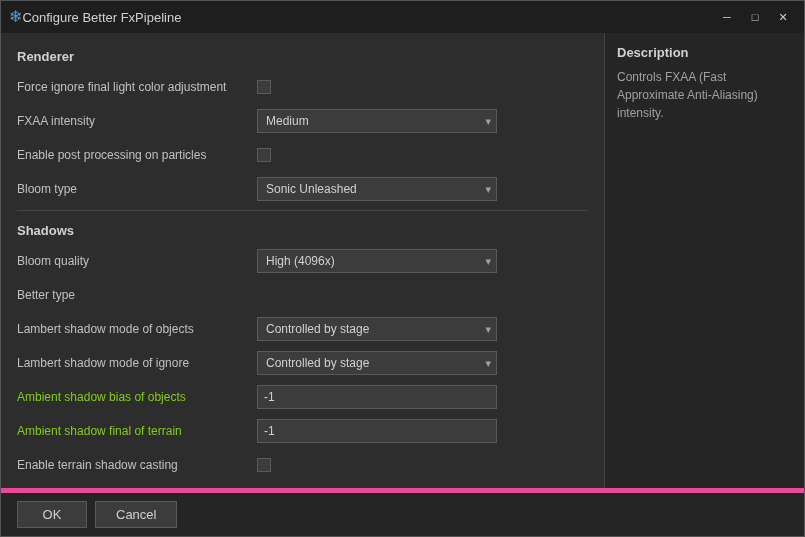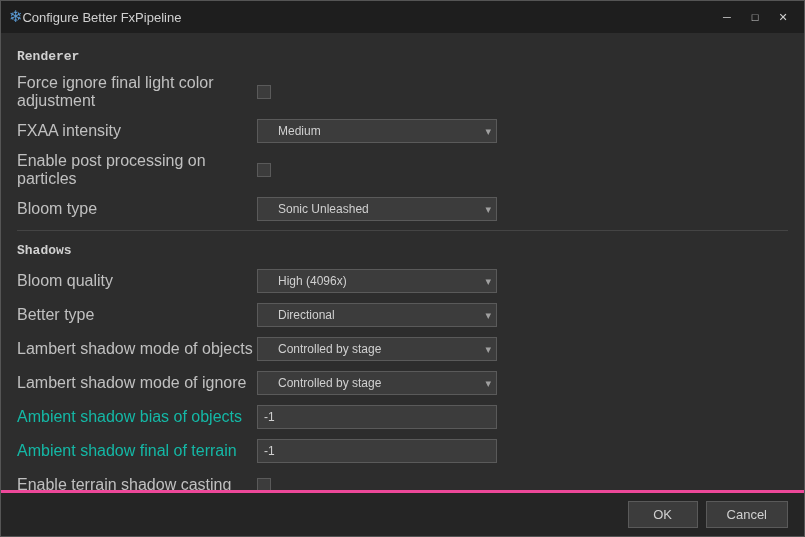--- a/index.html
+++ b/index.html
@@ -82,47 +82,46 @@
     .scroll-area::-webkit-scrollbar { width: 10px; }
     .scroll-area::-webkit-scrollbar-track { background: #333; }
     .scroll-area::-webkit-scrollbar-thumb { background: #555; }
 
     .section-header {
       color: #d0d0d0;
       font-weight: 600;
       font-size: 13px;
       margin-bottom: 10px;
       margin-top: 4px;
-      font-family: Liberation Mono, monospace;
     }
 
     .settings-row {
       display: flex;
       align-items: center;
       margin-bottom: 8px;
       min-height: 26px;
     }
 
     .row-label {
       color: #c0c0c0;
-      font-size: 16px;
+      font-size: 12px;
       width: 240px;
       flex-shrink: 0;
     }
 
     .row-label.amber {
-      color: #14b8a6;
+      color: #84cc16;
     }
 
     .custom-select {
       width: 100%;
       background: #3c3c3c;
       border: 1px solid #5a5a5a;
       color: #d0d0d0;
-      padding: 3px 24px 3px 20px;
+      padding: 3px 24px 3px 8px;
       font-size: 12px;
       appearance: none;
       -webkit-appearance: none;
       cursor: pointer;
       outline: none;
       height: 24px;
       position: relative;
     }
 
     .select-wrapper {
@@ -194,24 +193,23 @@
     }
 
     .description-text {
       color: #a0a0a0;
       font-size: 12px;
       line-height: 1.5;
     }
 
     .dialog-footer {
       background: #252525;
-      border-top: 3px solid #ec4899;
+      border-top: 5px solid #ec4899;
       padding: 8px 16px;
       display: flex;
-      justify-content: flex-end;
       gap: 8px;
       flex-shrink: 0;
     }
 
     .footer-btn {
       padding: 5px 20px;
       font-size: 13px;
       cursor: pointer;
       border: 1px solid #5a5a5a;
       background: #3c3c3c;
@@ -293,26 +291,20 @@
               <select class="custom-select">
                 <option>Low (512x)</option>
                 <option>Medium (1024x)</option>
                 <option selected="">High (4096x)</option>
               </select>
             </div>
           </div>
 
           <div class="settings-row">
             <span class="row-label">Better type</span>
-            <div class="select-wrapper">
-              <select class="custom-select">
-                <option selected="">Directional</option>
-                <option>Omnidirectional</option>
-              </select>
-            </div>
           </div>
 
           <div class="settings-row">
             <span class="row-label">Lambert shadow mode of objects</span>
             <div class="select-wrapper">
               <select class="custom-select">
                 <option selected="">Controlled by stage</option>
                 <option>Controlled stage</option>
                 <option>Always On</option>
                 <option>Always Off</option>
@@ -349,20 +341,24 @@
 
           <div class="settings-row">
             
             
           </div>
         </div>
 
       </div>
     </div>
 
+    <div class="description-panel">
+      <div class="description-title">Description</div>
+      <div class="description-text">Controls FXAA (Fast Approximate Anti-Aliasing) intensity.</div>
+    </div>
 
   </div>
 
   <div class="dialog-footer">
     <button class="footer-btn">OK</button>
     <button class="footer-btn">Cancel</button>
   </div>
 
 </div>
 

